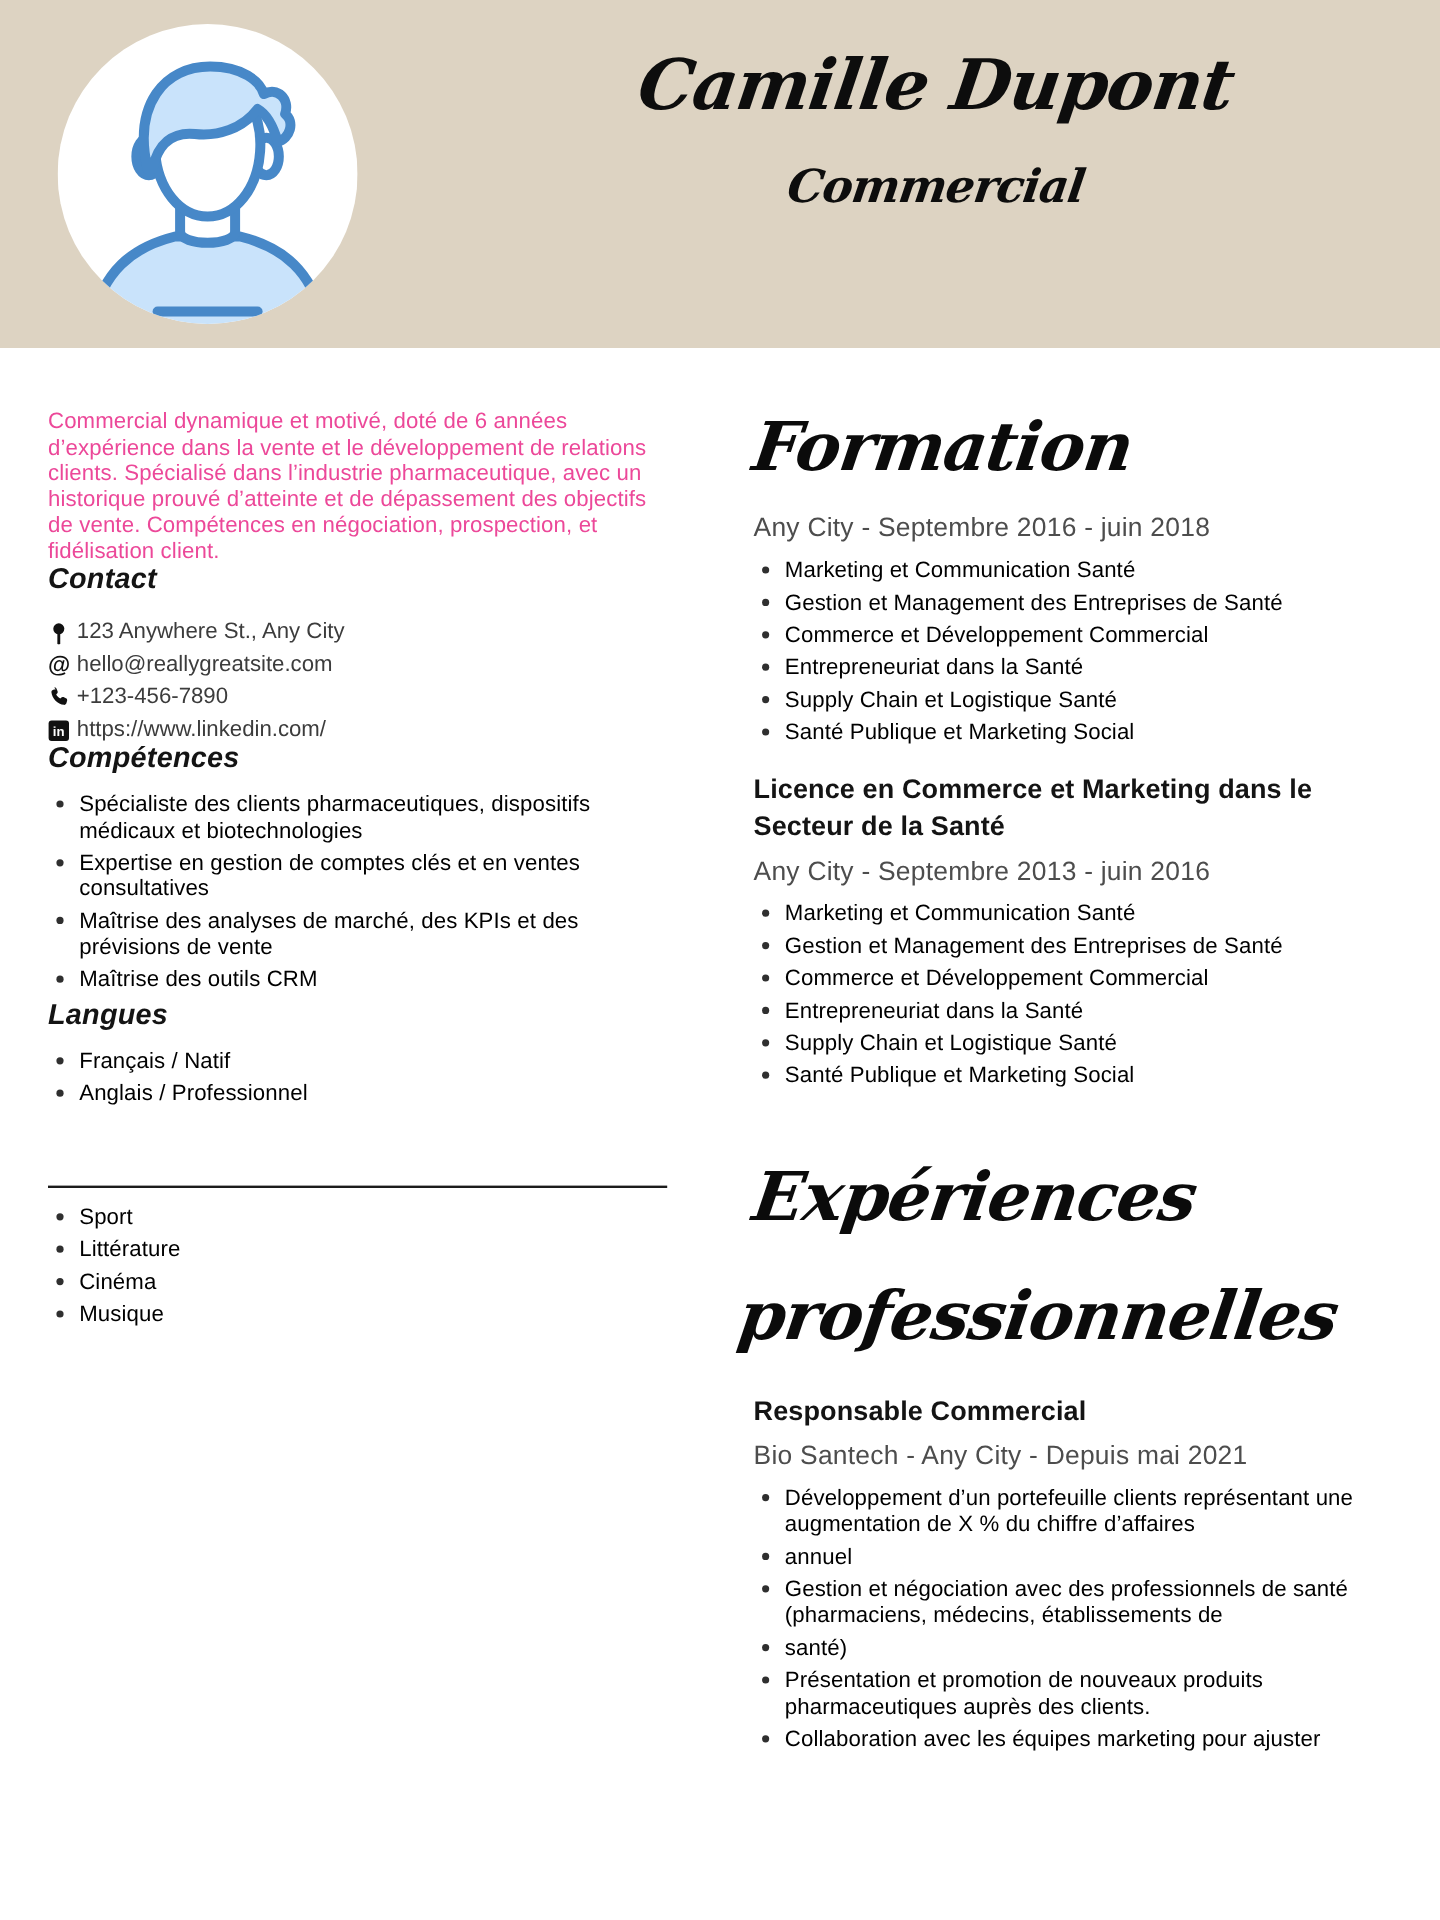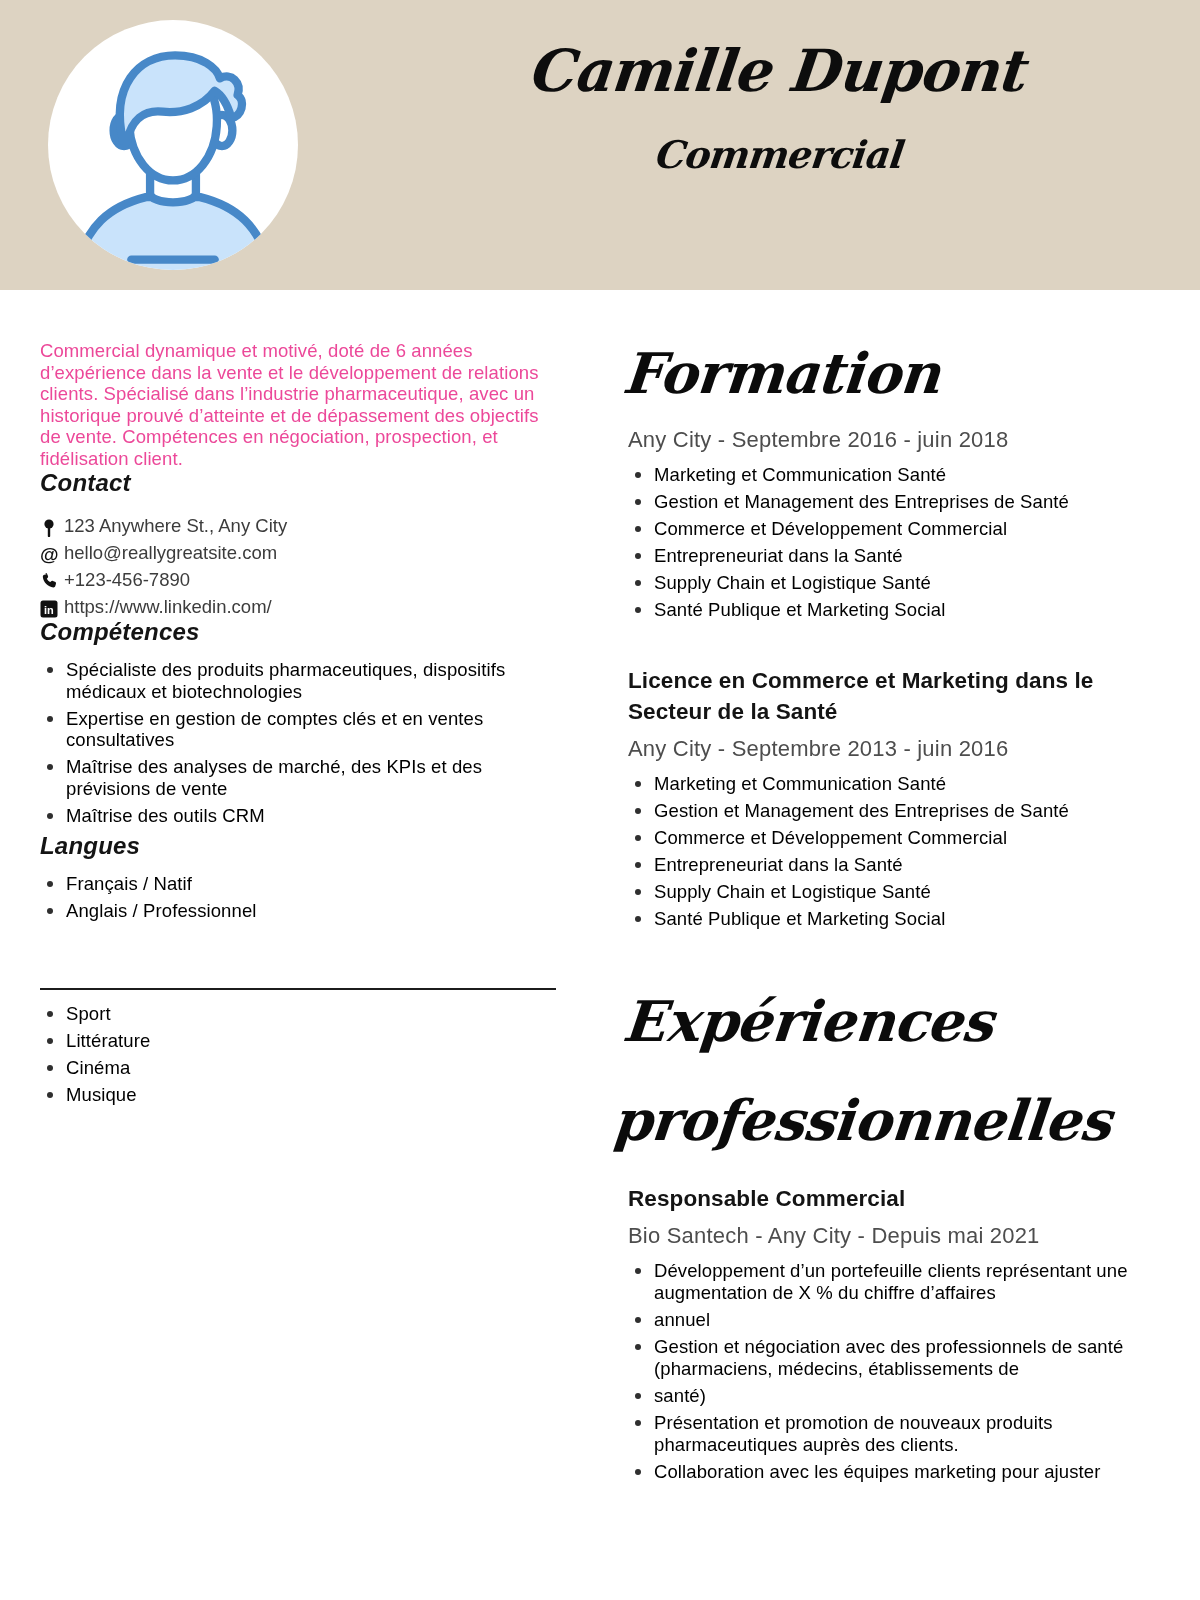--- a/index.html
+++ b/index.html
@@ -71,21 +71,21 @@
   .h-script{font-size:56px;line-height:1.2;color:#0b0b0b;margin:0;}
   .formation-h{margin-bottom:20px;}
   .edu-title{
     margin:0;font-size:22.5px;font-weight:700;line-height:31px;color:#141414;letter-spacing:.1px;
   }
   .meta{
     margin:9px 0 0 0;font-size:22px;color:#4d4d4d;letter-spacing:.2px;
   }
   .entry ul.bullets{margin-top:11px;}
   .entry{margin-top:0;}
-  .entry + .entry{margin-top:44px;}
+  .entry + .entry{margin-top:21px;}
   .exp-line1{margin-top:58px;}
   .exp-line2{margin-top:32px;margin-left:-12px;}
   .exp-entry{margin-top:28px;}
 </style>
 </head>
 <body>
 
 <div class="page">
 
   <header class="banner">
@@ -154,21 +154,21 @@
               <rect x="0.5" y="0.5" width="17" height="17" rx="2.5" fill="#111"></rect>
               <text x="4" y="13.5" fill="#fff" font-size="11" font-weight="bold" font-family="Liberation Sans, DejaVu Sans, sans-serif">in</text>
             </svg>
         </span>
         <span>https://www.linkedin.com/</span>
       </div>
     </div>
 
     <h2 class="sec mt-sec">Compétences</h2>
     <ul class="bullets wide">
-      <li>Spécialiste des produits pharmaceutiques, dispositifs médicaux et biotechnologies</li>
+      <li>Spécialiste des clients pharmaceutiques, dispositifs médicaux et biotechnologies</li>
       <li>Expertise en gestion de comptes clés et en ventes consultatives</li>
       <li>Maîtrise des analyses de marché, des KPIs et des prévisions de vente</li>
       <li>Maîtrise des outils CRM</li>
     </ul>
 
     <h2 class="sec mt-sec">Langues</h2>
     <ul class="bullets">
       <li>Français / Natif</li>
       <li>Anglais / Professionnel</li>
     </ul>

